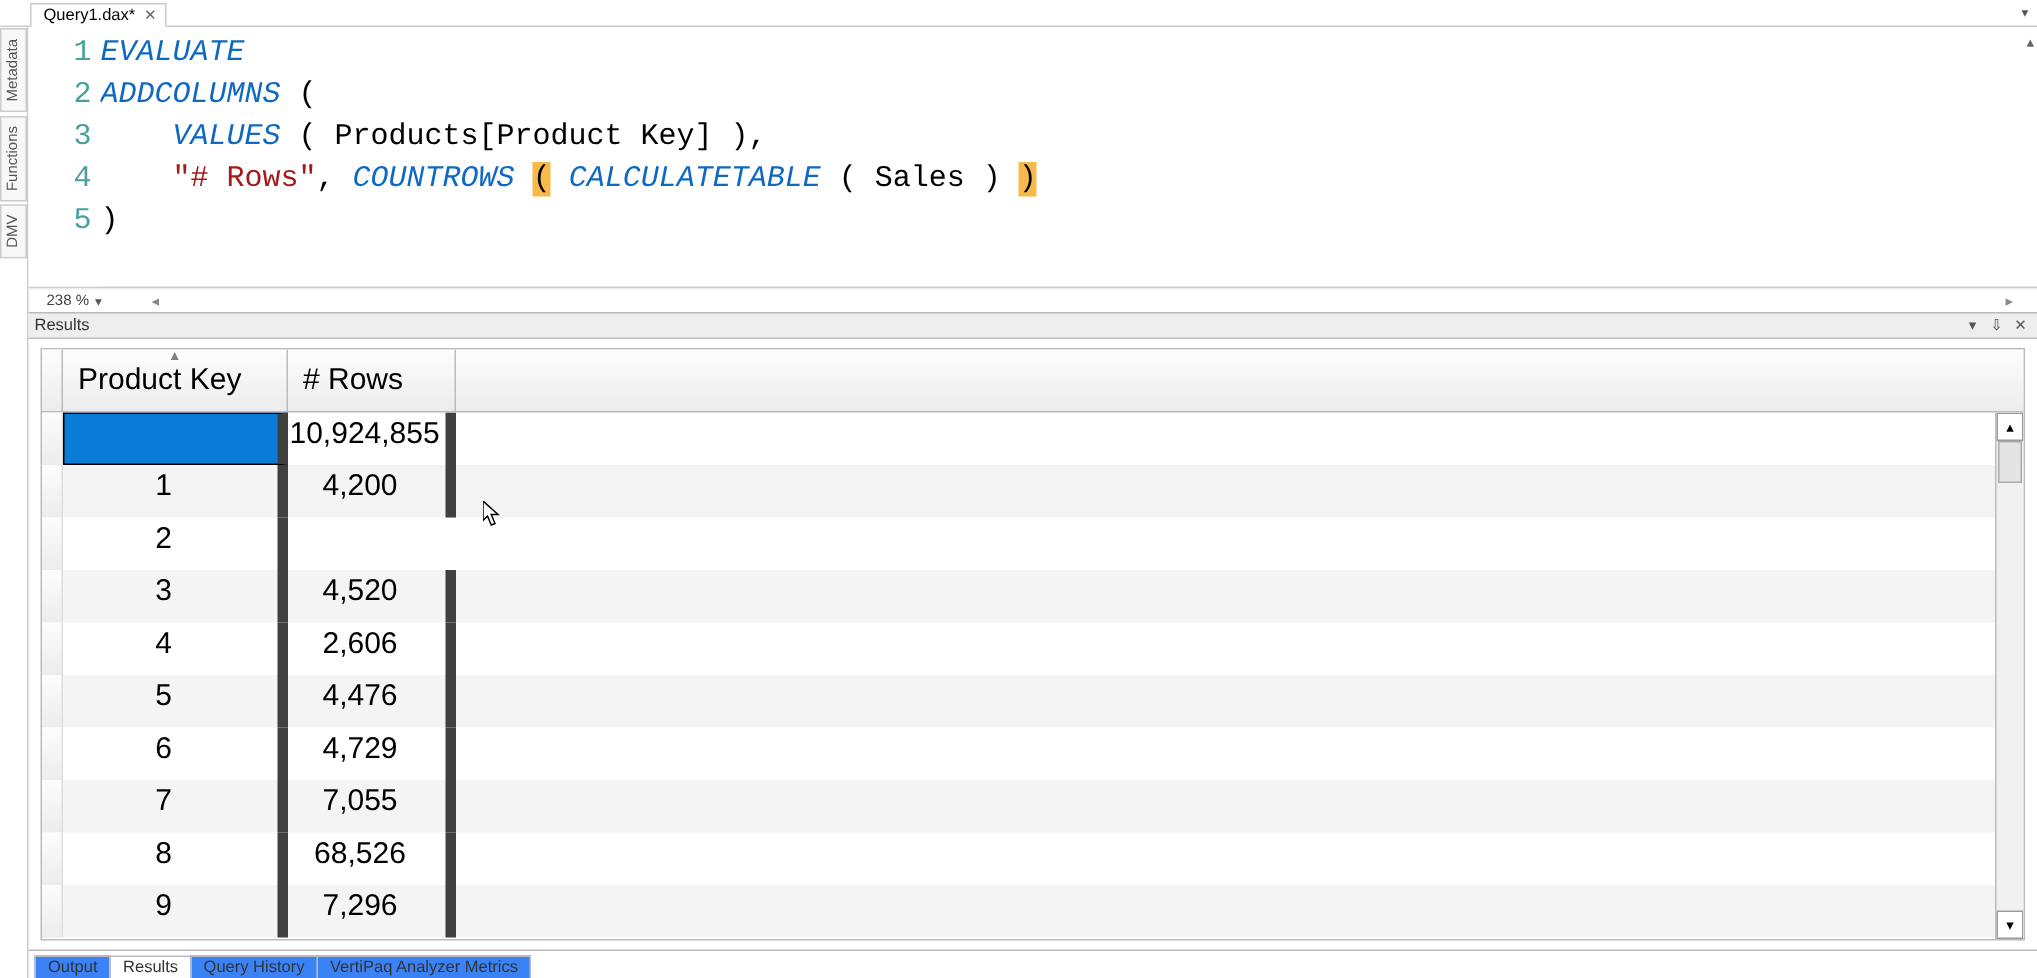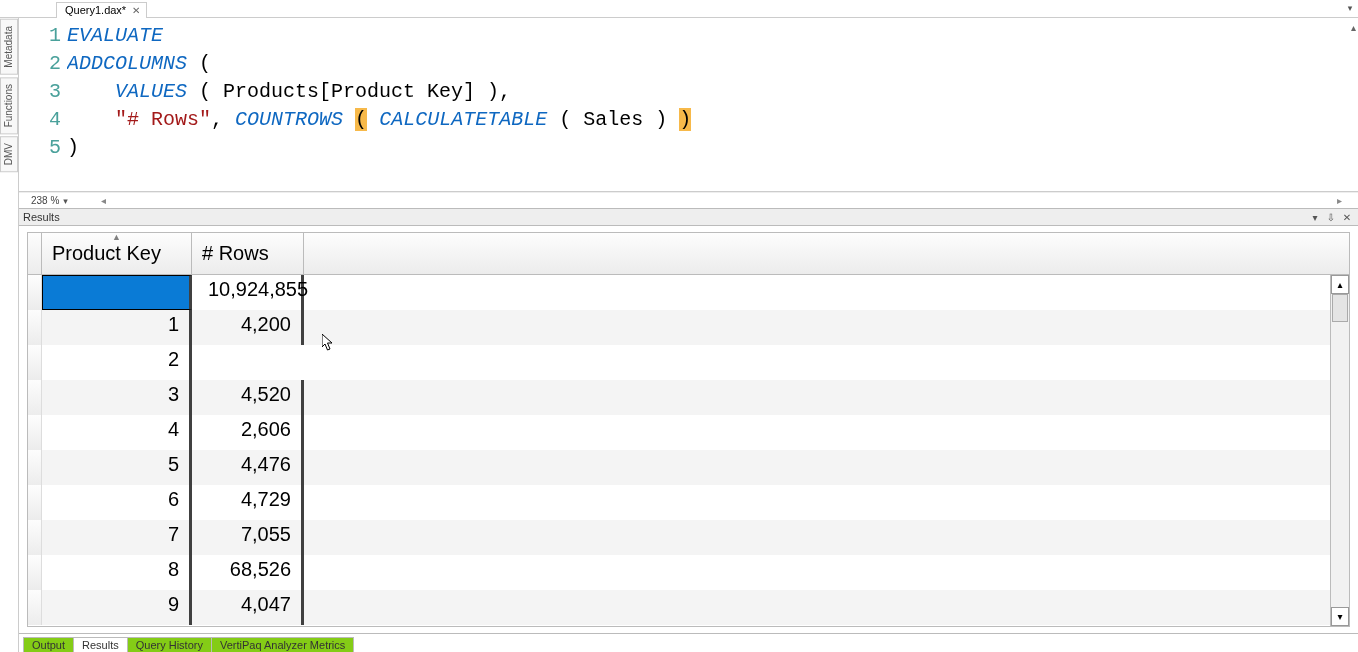--- a/index.html
+++ b/index.html
@@ -2,21 +2,21 @@
 <html><head>
 <meta charset="utf-8">
 <style>
   * { box-sizing: border-box; margin: 0; padding: 0; }
   html, body { width: 1358px; height: 652px; font-family: "Segoe UI", Tahoma, sans-serif; background: #fff; overflow: hidden; font-size: 11px; color: #000; }
 
   .root { display: flex; flex-direction: column; height: 100%; }
 
   
   .file-tabs { height: 18px; border-bottom: 1px solid #ccc; display: flex; align-items: flex-end; padding-left: 20px; position: relative; }
-  .file-tab { display: flex; align-items: center; background: #fff; border: 1px solid #ccc; border-bottom: none; padding: 1px 4px 2px 8px; font-size: 11px; color: #000; gap: 4px; position: relative; top: 1px; margin-left: 36px; }
+  .file-tab { display: flex; align-items: center; background: #fff; border: 1px solid #ccc; border-bottom: none; padding: 1px 4px 2px 8px; font-size: 11px; color: #000; gap: 4px; position: relative; top: 1px; }
   .tab-close { width: 12px; height: 12px; display: flex; align-items: center; justify-content: center; cursor: pointer; font-size: 10px; color: #666; }
   .right-dropdown { position: absolute; right: 2px; top: 2px; width: 12px; height: 12px; font-size: 9px; color: #555; display:flex; align-items:center; justify-content:center; cursor:pointer; }
 
   
   .page-body { flex: 1; display: flex; min-height: 0; }
   .side-tabs { width: 19px; border-right: 1px solid #ccc; display: flex; flex-direction: column; }
   .side-tab { writing-mode: vertical-rl; text-orientation: mixed; padding: 6px 2px; font-size: 10px; color: #555; border: 1px solid #ccc; margin: 1px 0; background: #f8f8f8; cursor: pointer; text-align: center; transform: rotate(180deg); }
 
   
   .main-col { flex: 1; display: flex; flex-direction: column; min-width: 0; }
@@ -48,33 +48,33 @@
   .grid-head { display: flex; background: linear-gradient(#fdfdfd,#ececec); border-bottom: 1px solid #bbb; height: 42px; align-items: stretch; }
   .grid-head .corner { width: 14px; border-right: 1px solid #bbb; background: linear-gradient(#fdfdfd,#ececec); }
   .grid-head .hcell { border-right: 1px solid #bbb; font: 20px "Segoe UI", sans-serif; padding: 6px 10px; color: #000; display:flex; align-items:center; position:relative; }
   .hcell.col1 { width: 150px; }
   .hcell.col2 { width: 112px; }
   .hcell .sort-tri { position:absolute; top:-1px; left:50%; transform:translateX(-50%); font-size:9px; color:#7f7f7f; }
   .grid-body { flex: 1; overflow: hidden; position: relative; }
   .grid-body .row { display: flex; height: 35px; align-items: stretch; }
   .grid-body .row.alt { background: #f4f4f4; }
   .grid-body .row .gutcell { width: 14px; border-right: 1px solid #ddd; background: linear-gradient(#fdfdfd,#ececec); }
-  .grid-body .row .cell { border-right: 3px solid #404040; font: 20px "Segoe UI", sans-serif; padding: 3px 10px 0 16px; text-align: right; }
+  .grid-body .row .cell { border-right: 7px solid #404040; font: 20px "Segoe UI", sans-serif; padding: 3px 10px 0 1px; text-align: center; }
   .cell.c1 { width: 150px; }
   .cell.c2 { width: 112px; }
   .cell.selected { background: #0a7bd6; border: 1px solid #000; }
   
   .vscrollbar { position: absolute; right: 0; top: 0; bottom: 0; width: 19px; border-left: 1px solid #bbb; background: #f1f1f1; display:flex; flex-direction:column; }
   .vscrollbar .vbtn { height: 19px; border: 1px solid #999; background: #fff; display:flex; align-items:center; justify-content:center; font-size:10px; cursor:pointer; }
   .vscrollbar .vtrack { flex:1; position:relative; }
   .vscrollbar .vthumb { position:absolute; left:1px; right:1px; top:0; height:28px; background:#e4e4e4; border:1px solid #aaa; }
 
   
   .bottom-tabs { height: 19px; border-top: 1px solid #bbb; display:flex; align-items:flex-end; padding-left: 4px; }
-  .btab { border: 1px solid #bbb; padding: 1px 8px; font-size: 11px; color: #333; background: #84cc16; margin-right: -1px; cursor:pointer; position:relative; top:1px; }
+  .btab { border: 1px solid #bbb; padding: 1px 8px; font-size: 11px; color: #333; background: #3b82f6; margin-right: -1px; cursor:pointer; position:relative; top:1px; }
   .btab.active { background: #fff; border-bottom-color: #fff; }
 
   .cursor-ptr { position:absolute; left: 322px; top: 334px; width:12px; height:18px; pointer-events:none; }
   .cursor-ptr svg { width: 100%; height: 100%; }
 </style>
 </head>
 <body>
 
 <div class="root">
 
@@ -176,21 +176,21 @@
                 <div class="cell c2">7,055</div>
               </div>
               <div class="row">
                 <div class="gutcell"></div>
                 <div class="cell c1">8</div>
                 <div class="cell c2">68,526</div>
               </div>
               <div class="row alt">
                 <div class="gutcell"></div>
                 <div class="cell c1">9</div>
-                <div class="cell c2">4,047</div>
+                <div class="cell c2">7,296</div>
               </div>
               <div class="vscrollbar">
               <div class="vbtn">▴</div>
               <div class="vtrack">
                 <div class="vthumb"></div>
               </div>
               <div class="vbtn">▾</div>
             </div>
           </div>
         </div>

